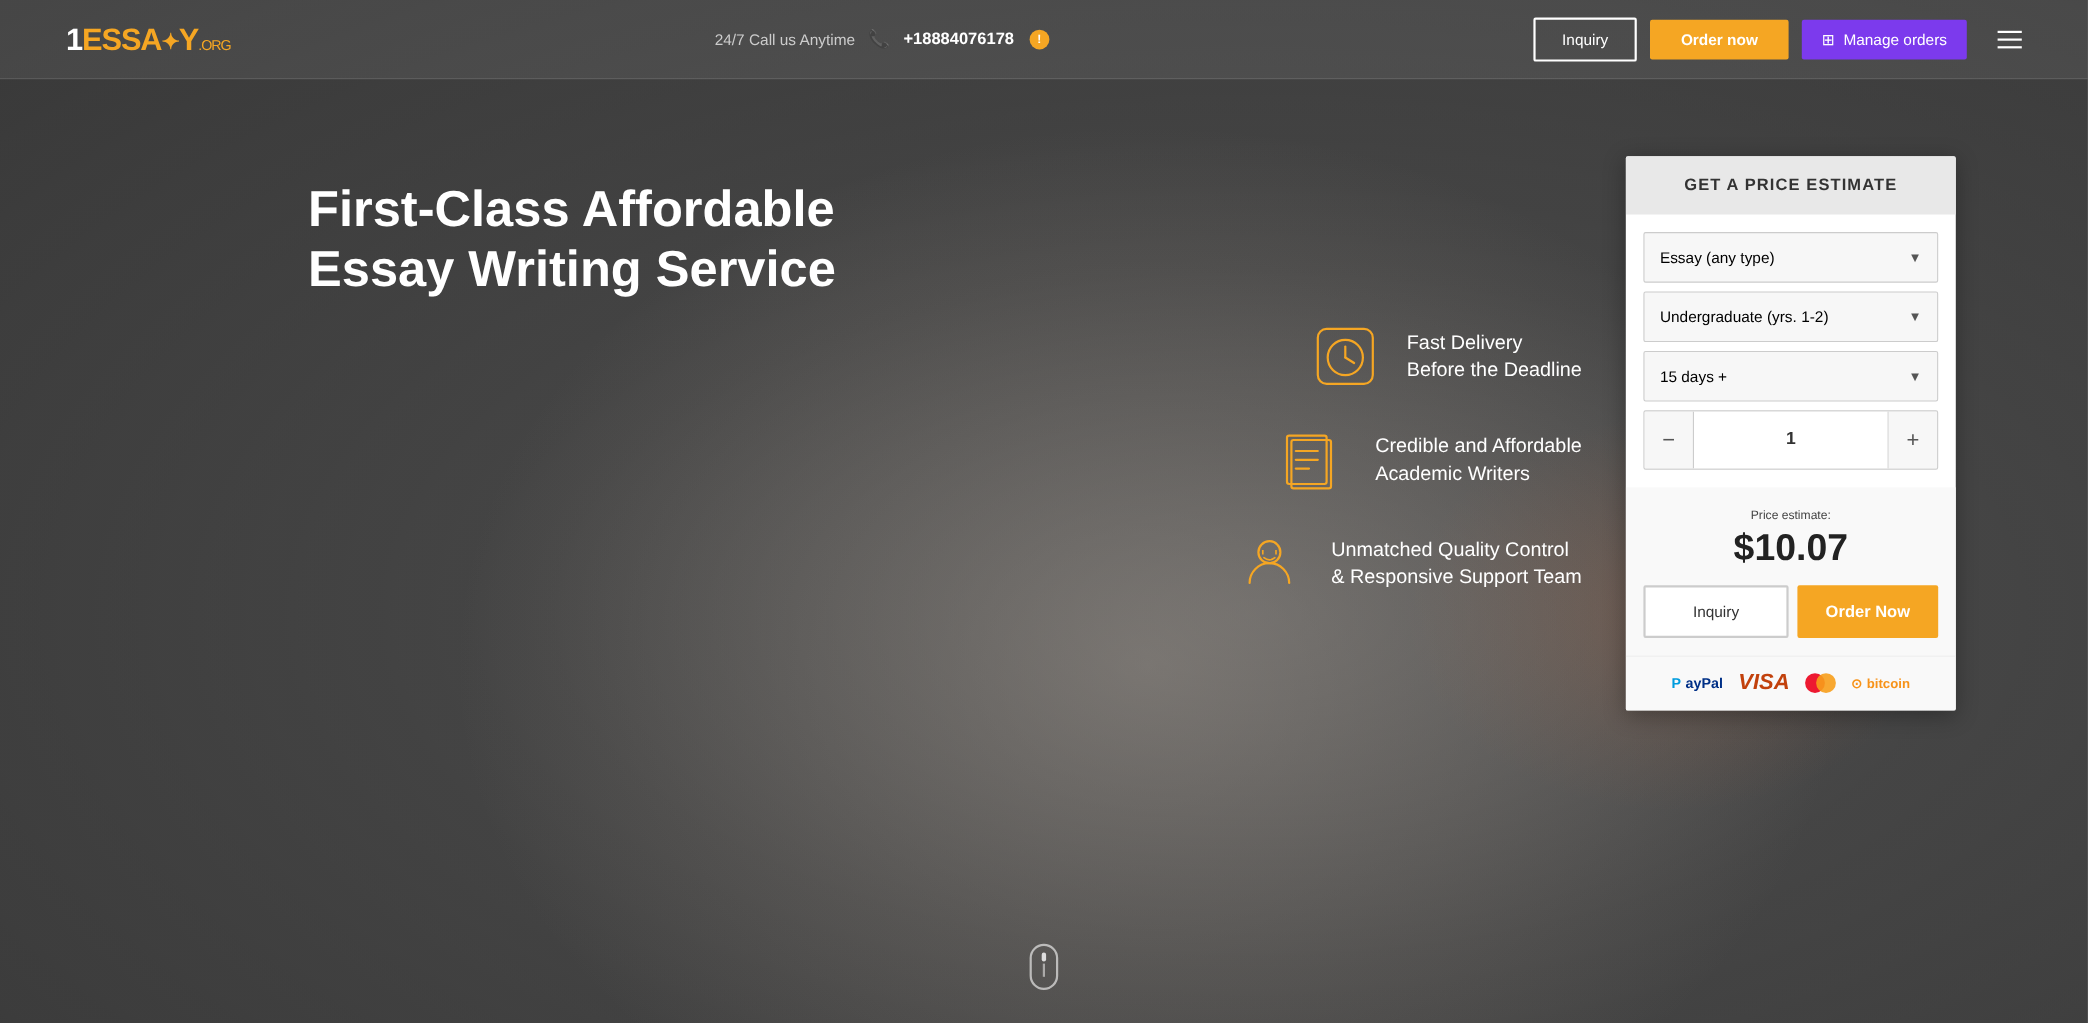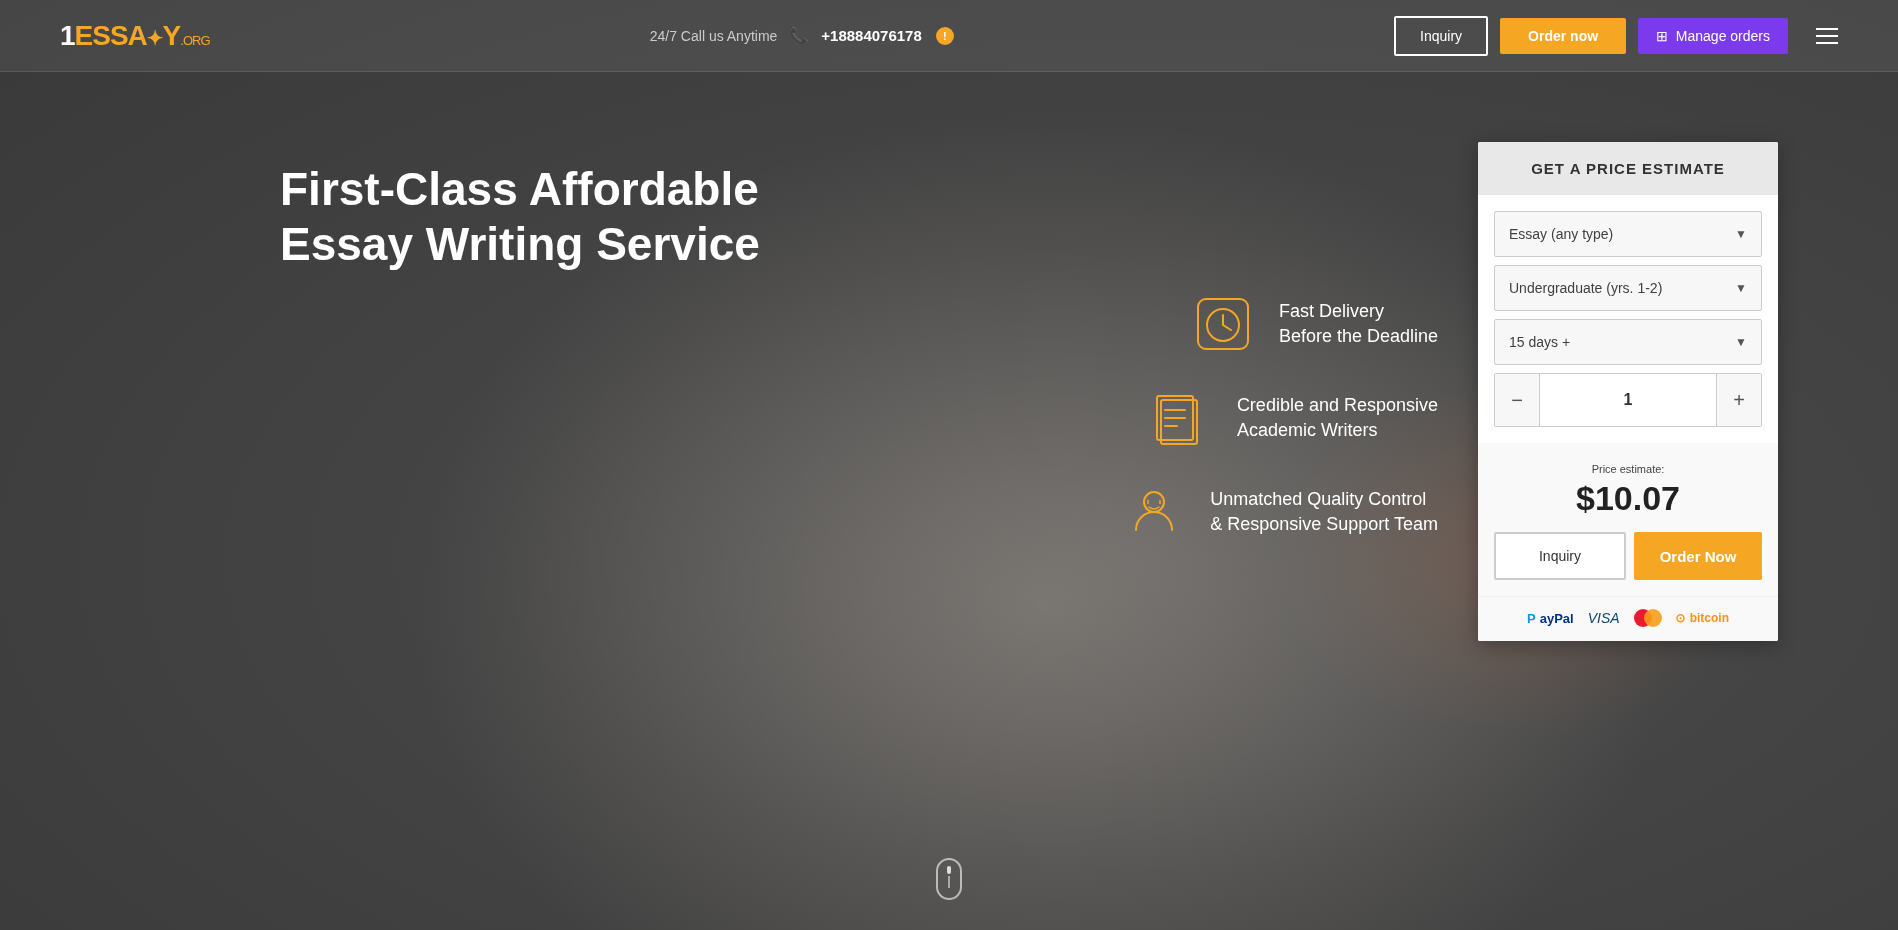--- a/index.html
+++ b/index.html
@@ -245,21 +245,21 @@
       border: 1px solid #ccc;
       background: #f7f7f7;
       border-radius: 2px;
     }
     .select-wrapper select {
       width: 100%;
       padding: 14px 40px 14px 14px;
       border: none;
       background: transparent;
       font-size: 14px;
-      color: #404040;
+      color: #000000;
       appearance: none;
       cursor: pointer;
       outline: none;
     }
     .select-arrow {
       position: absolute;
       right: 14px;
       top: 50%;
       transform: translateY(-50%);
       color: #555;
@@ -353,21 +353,21 @@
     }
     .payment-item {
       font-size: 12px;
       color: #555;
       display: flex;
       align-items: center;
       gap: 4px;
       font-weight: bold;
     }
     .paypal-logo { color: #003087; font-size: 13px; }
-    .visa-logo { color: #0c4a6e; font-size: 14px; font-style: italic; font-weight: 400; }
+    .visa-logo { color: #c2410c; font-size: 20px; font-style: italic; font-weight: 700; }
     .mc-logo { display: flex; }
     .mc-circle1 { width: 18px; height: 18px; border-radius: 50%; background: #eb001b; opacity: 0.9; }
     .mc-circle2 { width: 18px; height: 18px; border-radius: 50%; background: #f79e1b; opacity: 0.9; margin-left: -8px; }
     .bitcoin-logo { color: #f7931a; font-size: 12px; }
   </style>
 </head>
 <body>
 
 <div class="hero-bg"></div>
 
@@ -426,21 +426,21 @@
         <div class="feature-icon">
           <svg viewBox="0 0 56 56" fill="none" xmlns="http://www.w3.org/2000/svg">
             <rect x="8" y="10" width="36" height="44" rx="2" stroke="#f5a623" stroke-width="2" fill="none"></rect>
             <rect x="4" y="6" width="36" height="44" rx="2" stroke="#f5a623" stroke-width="2" fill="none"></rect>
             <line x1="12" y1="20" x2="32" y2="20" stroke="#f5a623" stroke-width="2" stroke-linecap="round"></line>
             <line x1="12" y1="28" x2="32" y2="28" stroke="#f5a623" stroke-width="2" stroke-linecap="round"></line>
             <line x1="12" y1="36" x2="24" y2="36" stroke="#f5a623" stroke-width="2" stroke-linecap="round"></line>
           </svg>
         </div>
         <div class="feature-text">
-          <div>Credible and Responsive</div>
+          <div>Credible and Affordable</div>
           <div>Academic Writers</div>
         </div>
       </div>
 
       <div class="feature-item">
         <div class="feature-icon">
           <svg viewBox="0 0 56 56" fill="none" xmlns="http://www.w3.org/2000/svg">
             <circle cx="28" cy="18" r="10" stroke="#f5a623" stroke-width="2" fill="none"></circle>
             <path d="M10 46c0-10 8-18 18-18s18 8 18 18" stroke="#f5a623" stroke-width="2" fill="none" stroke-linecap="round"></path>
             <line x1="22" y1="16" x2="22" y2="20" stroke="#f5a623" stroke-width="1.5"></line>

